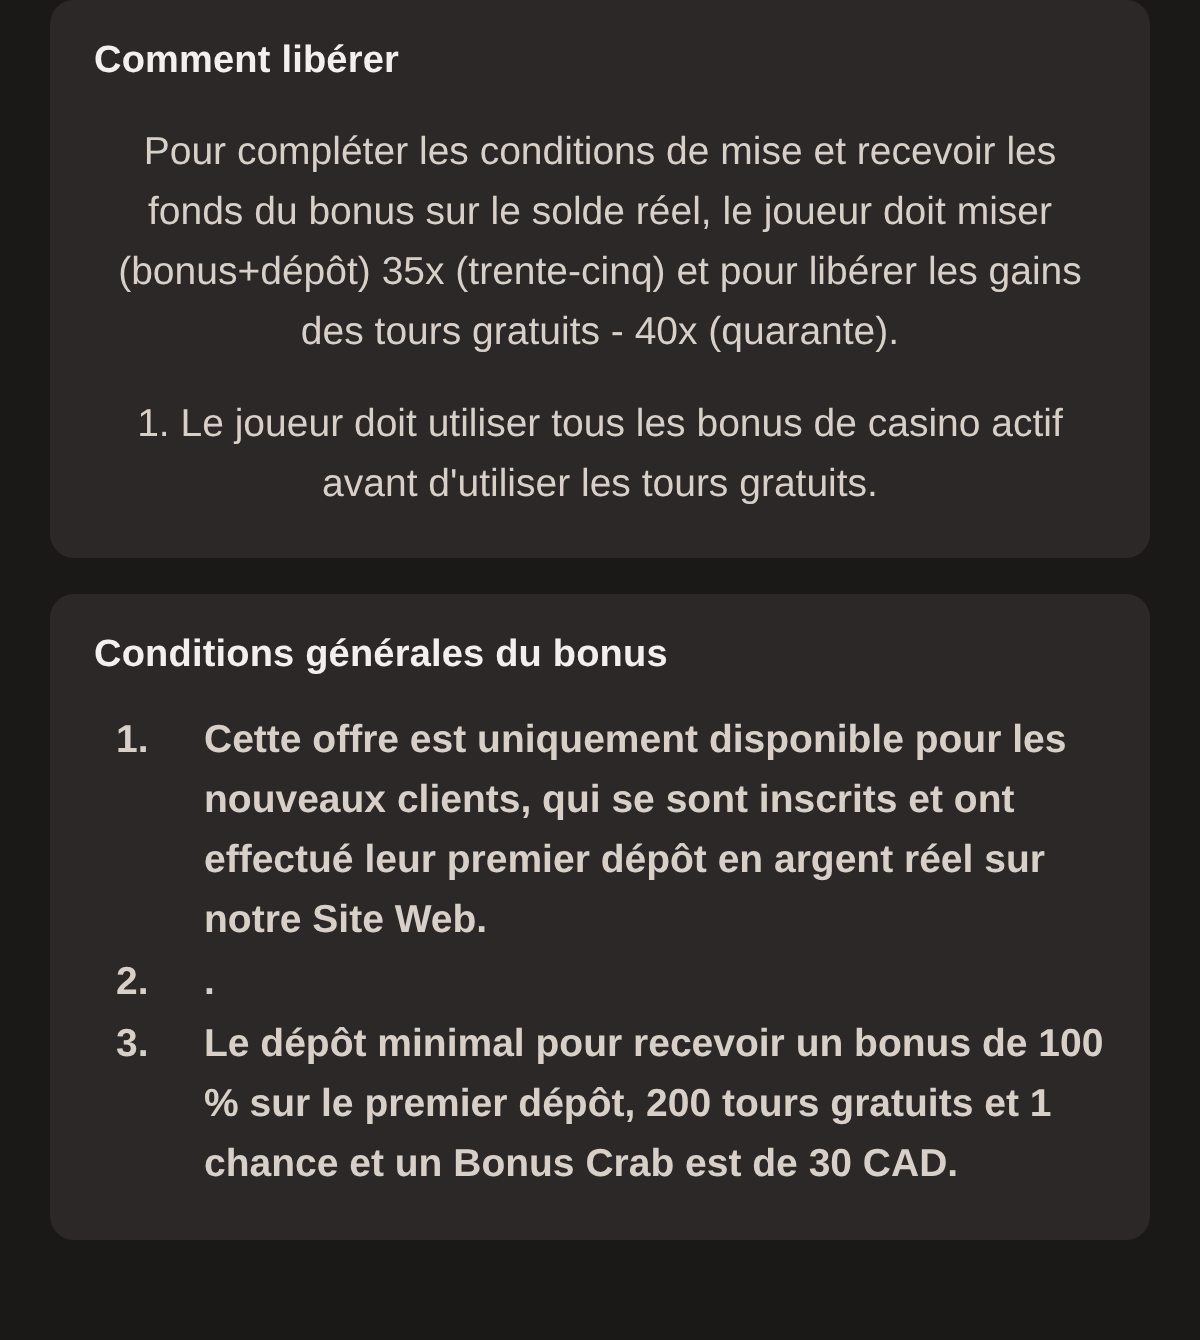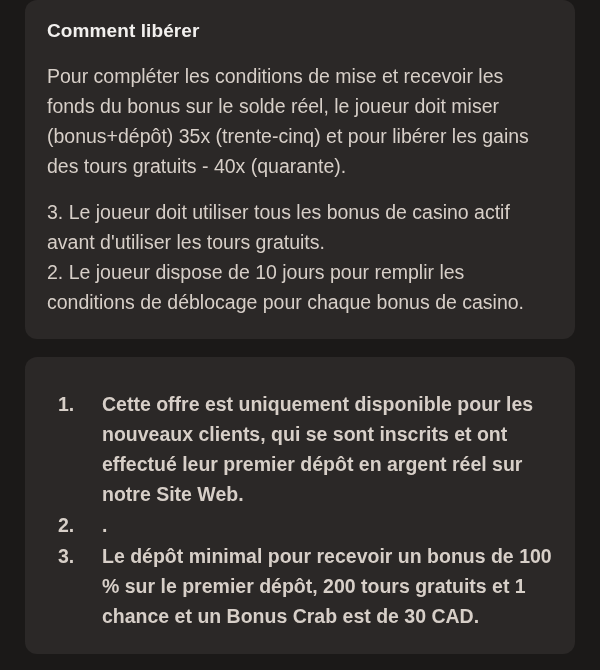--- a/index.html
+++ b/index.html
@@ -45,20 +45,21 @@
 
   .card-body {
     color: #d7cfc8;
     font-size: 19.5px;
     line-height: 30px;
     margin: 0;
   }
 
   .para {
     margin: 16px 0 0 0;
+    text-align: center;
   }
 
   .para:first-of-type {
     margin-top: 17px;
   }
 
   .manual-list {
     margin-top: 16px;
   }
 
@@ -107,26 +108,26 @@
 <body>
 
 <div class="page">
 
   <section class="card">
     <h2 class="card-title">Comment libérer</h2>
 
     <p class="card-body para">Pour compléter les conditions de mise et recevoir les fonds du bonus sur le solde réel, le joueur doit miser (bonus+dépôt) 35x (trente-cinq) et pour libérer les gains des tours gratuits - 40x (quarante).</p>
 
     <p class="card-body para manual-list">
-      <span class="line">3. Le joueur doit utiliser tous les bonus de casino actif avant d'utiliser les tours gratuits.</span>
-      <span class="line">2. Le joueur dispose de 10 jours pour remplir les conditions de déblocage pour chaque bonus de casino.</span>
+      <span class="line">1. Le joueur doit utiliser tous les bonus de casino actif avant d'utiliser les tours gratuits.</span>
     </p>
   </section>
 
   <section class="card">
+    <h2 class="card-title">Conditions générales du bonus</h2>
 
     <ol class="cond-list">
       <li>
         <span>Cette offre est uniquement disponible pour les nouveaux clients, qui se sont inscrits et ont effectué leur premier dépôt en argent réel sur notre Site Web.</span>
       </li>
       <li>
         <span class="sub-dot">.</span>
       </li>
       <li>
         <span>Le dépôt minimal pour recevoir un bonus de 100 % sur le premier dépôt, 200 tours gratuits et 1 chance et un Bonus Crab est de 30 CAD.</span>

